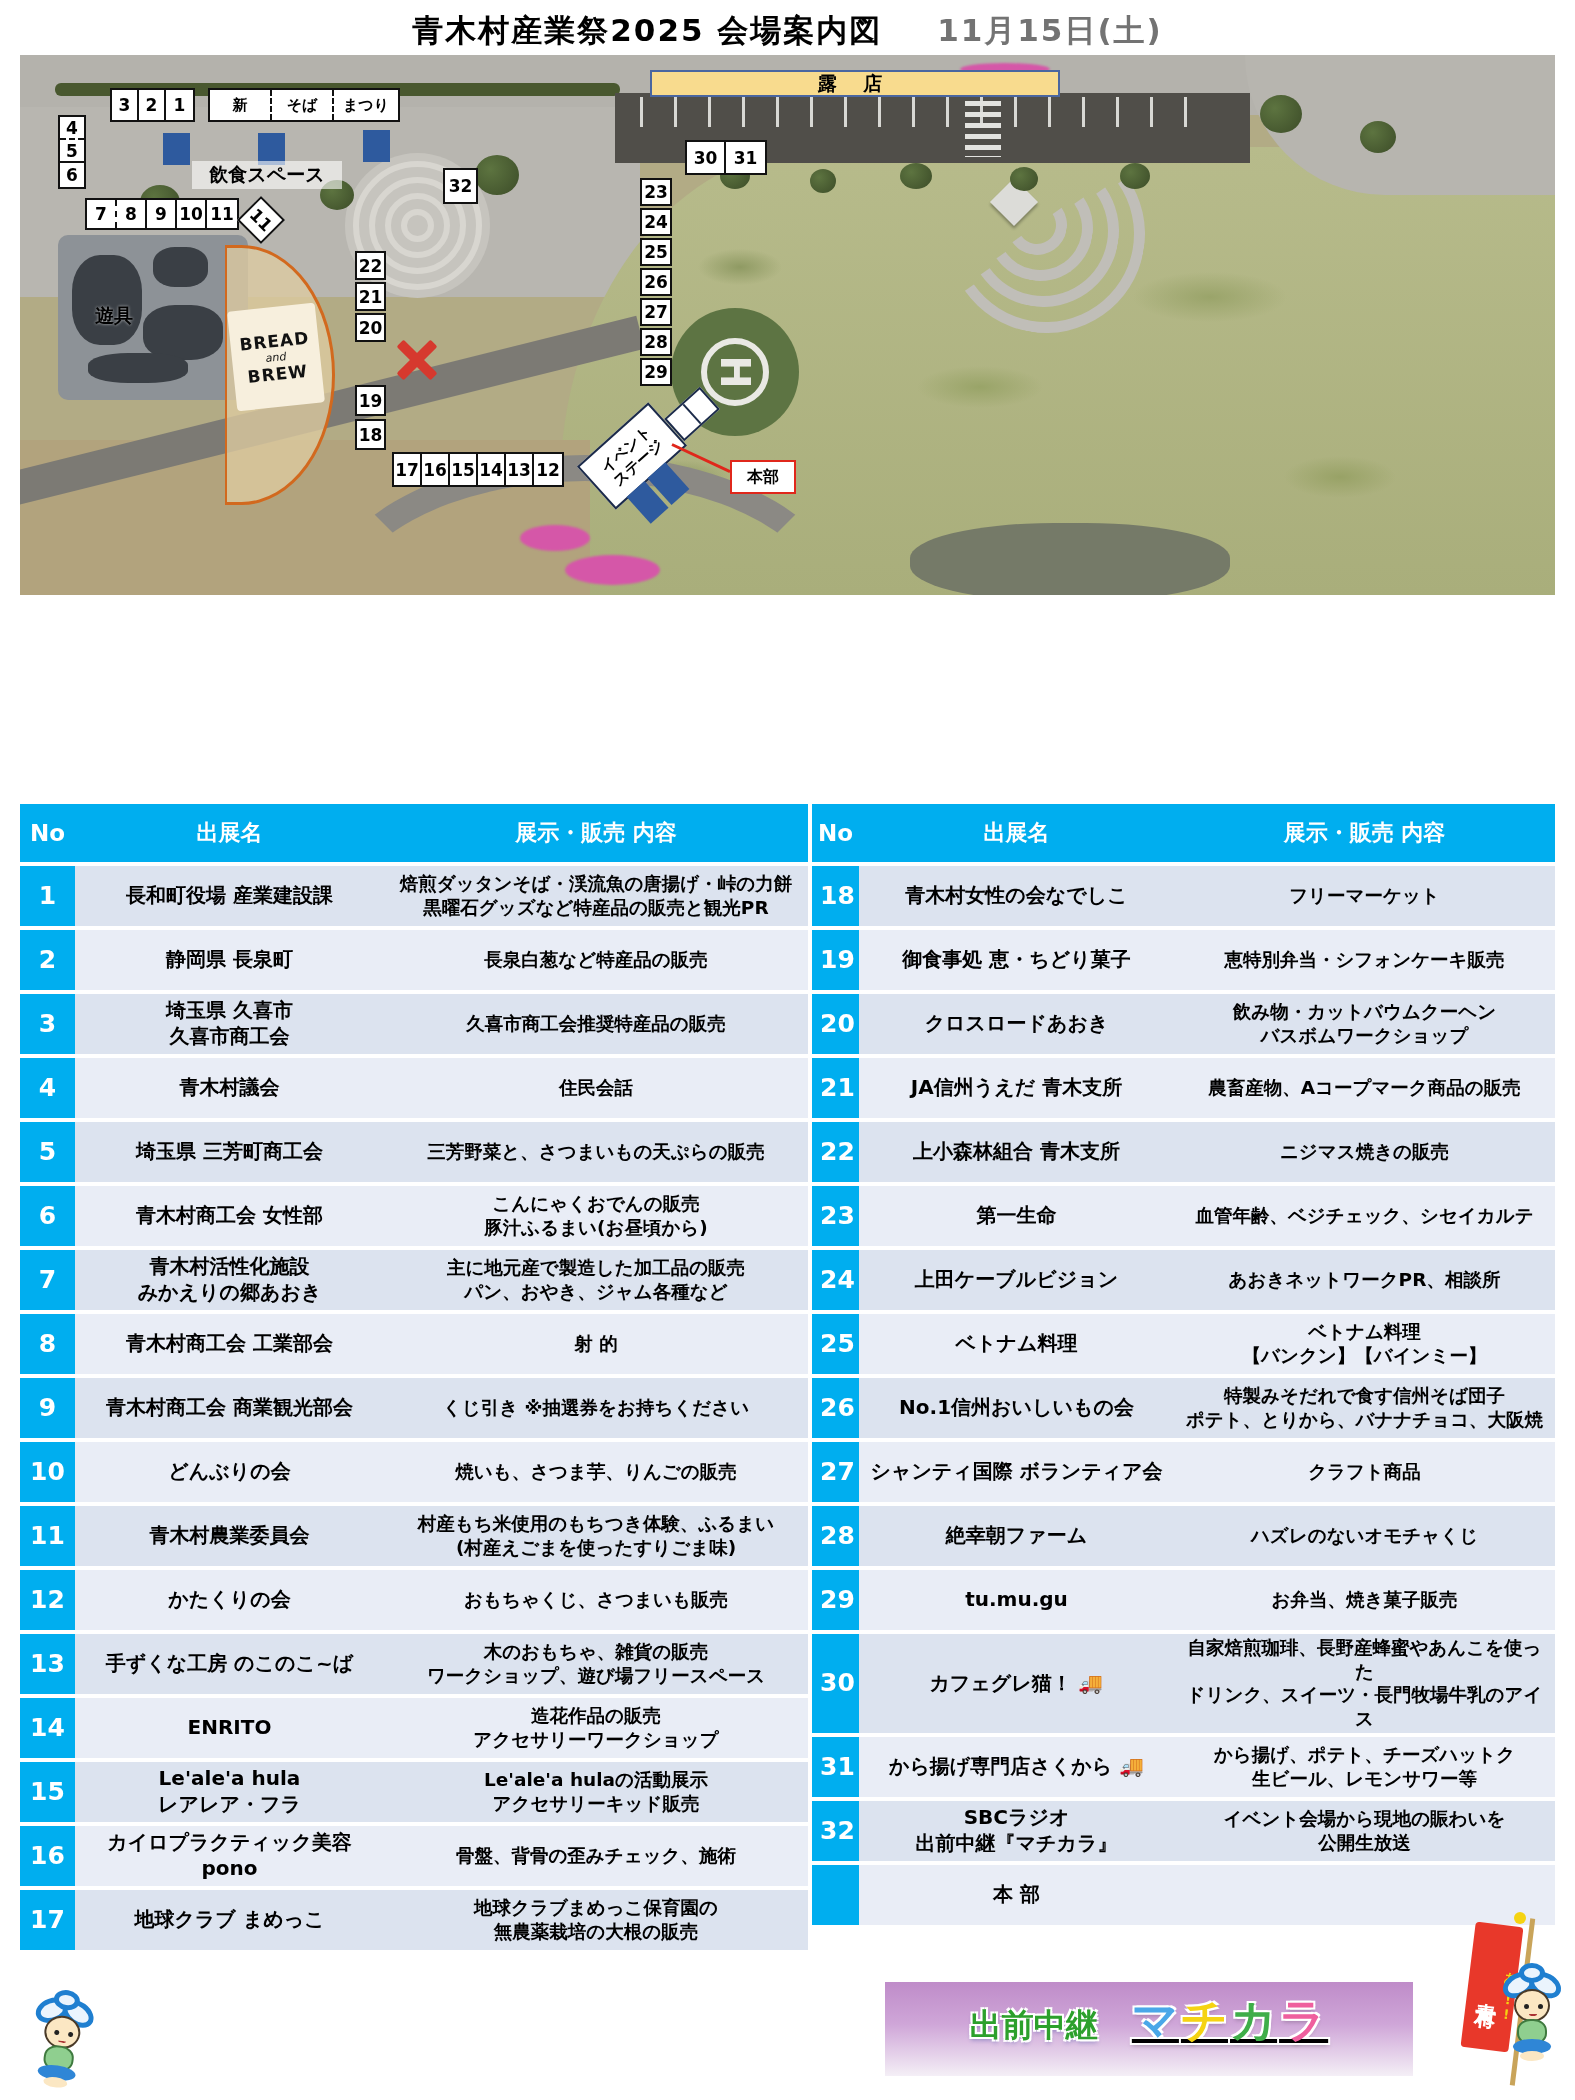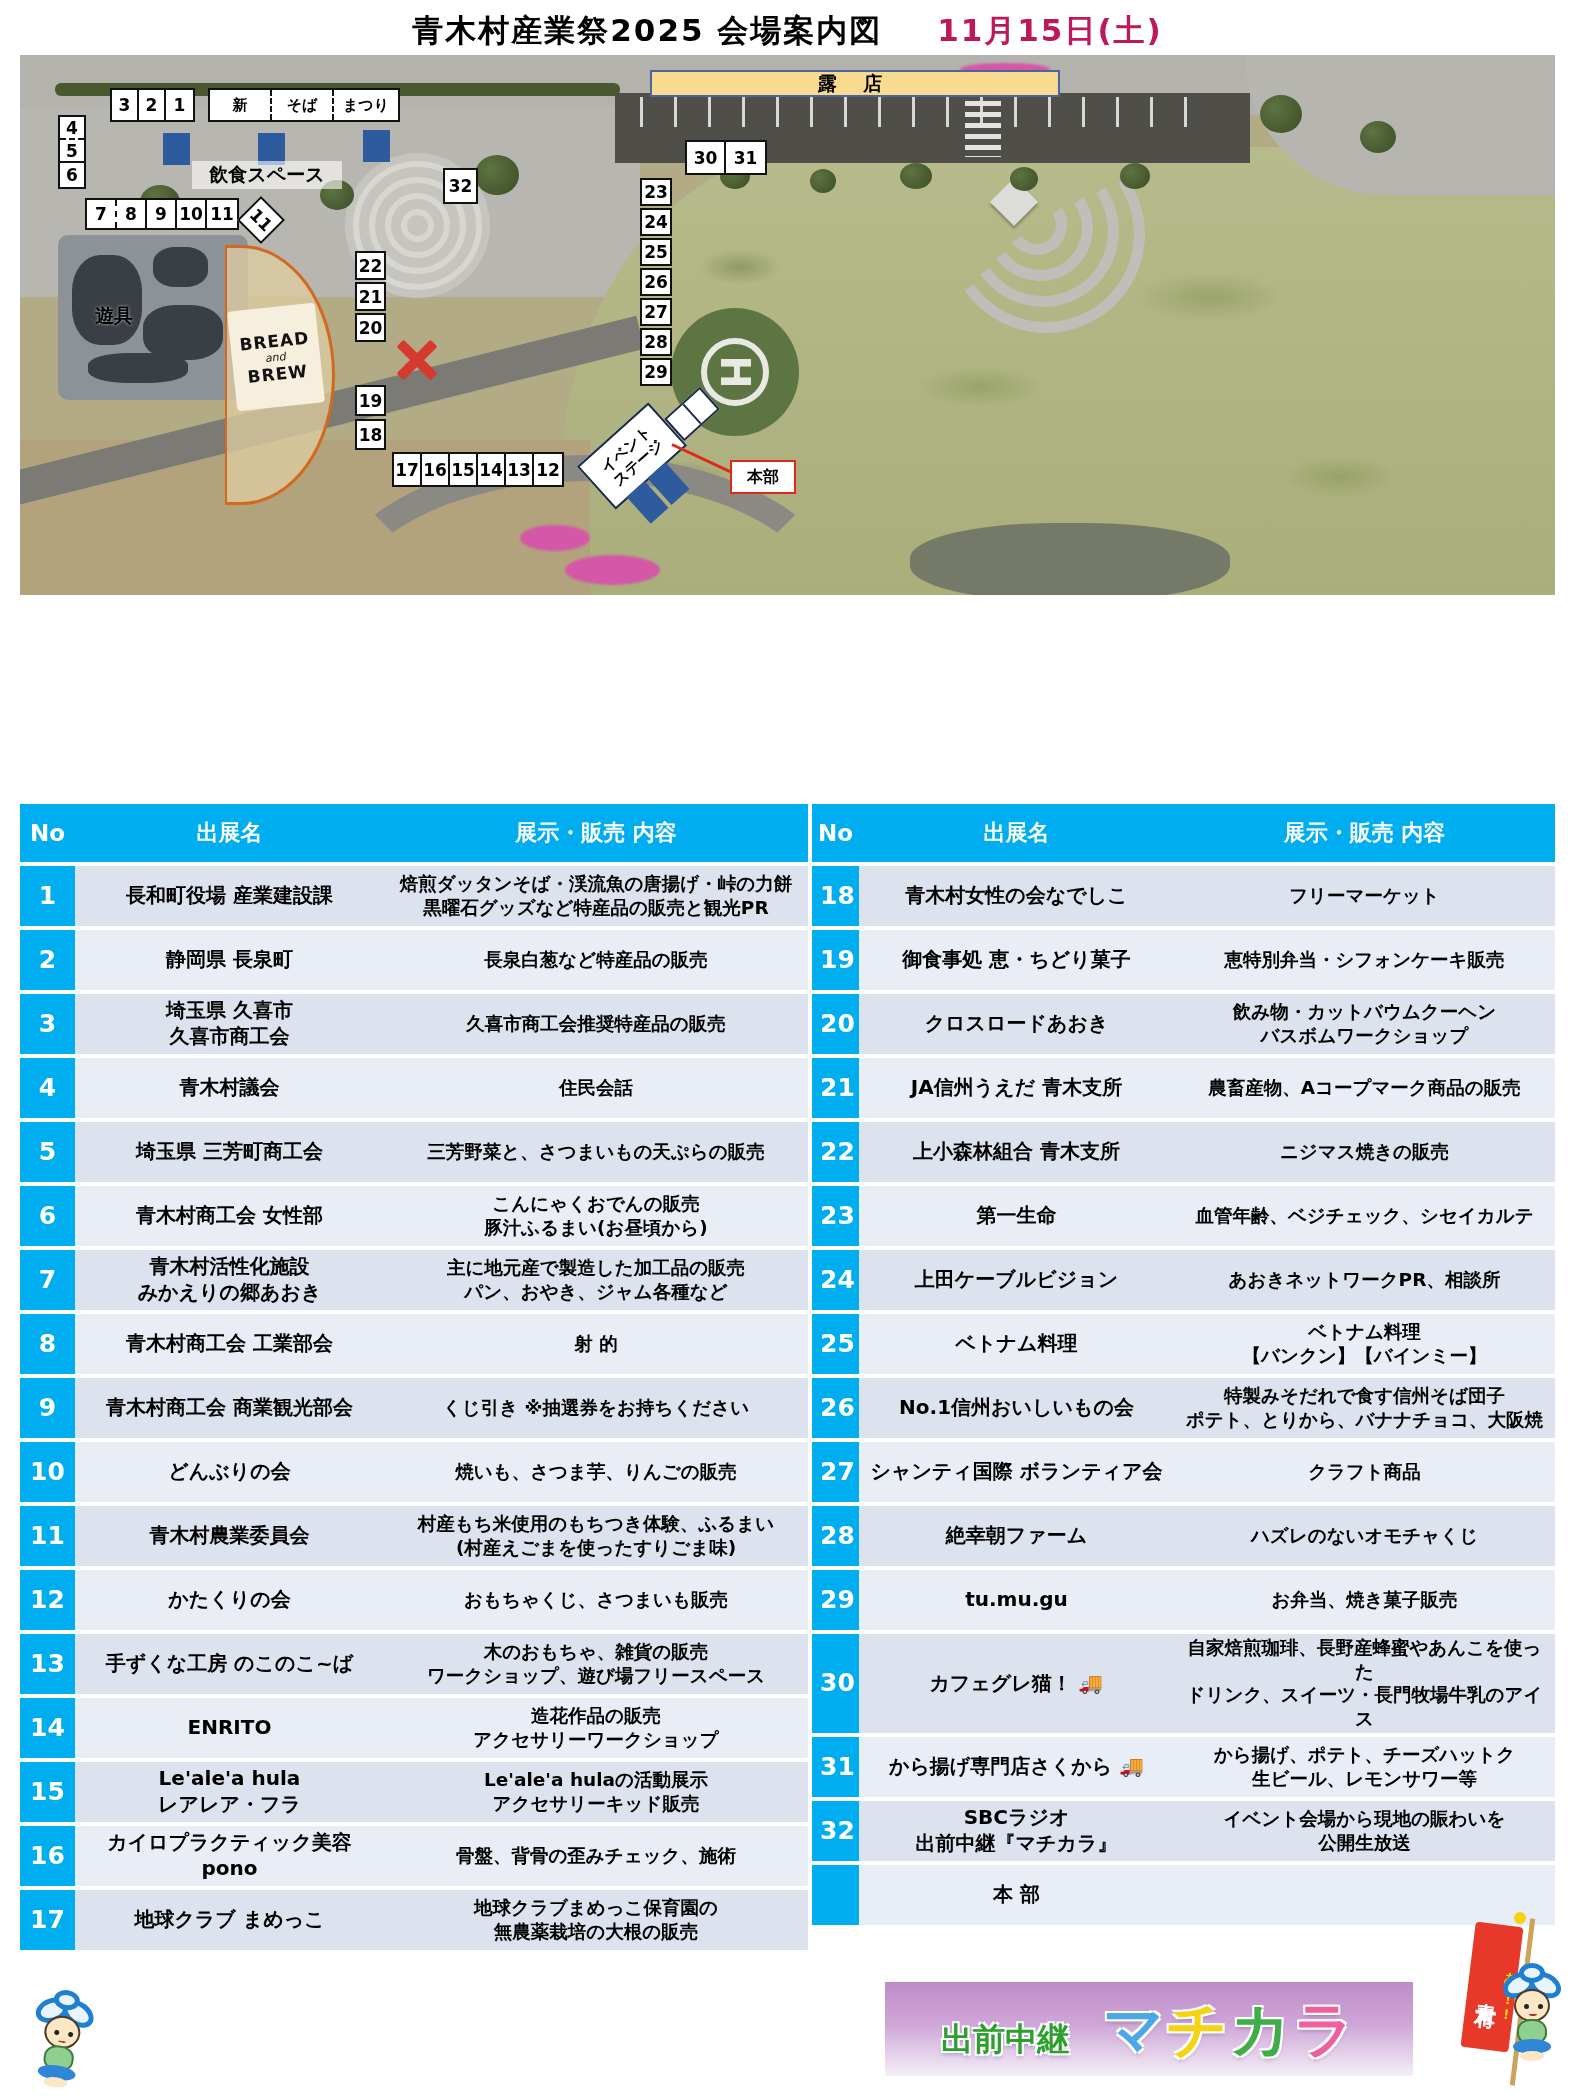--- a/index.html
+++ b/index.html
@@ -2,21 +2,21 @@
 <html><head>
 <meta charset="utf-8">
 <style>
   * { margin:0; padding:0; box-sizing:border-box; }
   body { background:#fff; font-family:"DejaVu Sans", sans-serif; }
   .page { position:relative; width:1575px; height:2100px; background:#fff; overflow:hidden; }
   [data-bind] { white-space:pre-line; }
 
   
   .title-bar { position:absolute; top:10px; left:0; width:100%; text-align:center; font-size:31px; font-weight:bold; color:#000; letter-spacing:2px; }
-  .title-bar .date { color:#be185d; margin-left:42px; }
+  .title-bar .date { color:#737373; margin-left:42px; }
 
   
   .map { position:absolute; left:20px; top:55px; width:1535px; height:540px; background:#b2ab85; overflow:hidden; }
   .map .terrain { position:absolute; }
   .t-top-pave { left:0; top:0; width:1535px; height:60px; background:#b4b2ac; }
   .t-hedge { left:35px; top:28px; width:565px; height:13px; background:#49582f; border-radius:6px; }
   .t-plaza { left:0; top:52px; width:620px; height:190px; background:#b8b6b0; }
   .t-grass { left:540px; top:92px; width:995px; height:448px;
     background:
       radial-gradient(60px 26px at 180px 120px, #8f9a63 0%, rgba(143,154,99,0) 70%),
@@ -104,22 +104,22 @@
   #table-left { left:20px; top:800px; width:788px; }
   #table-right { left:812px; top:800px; width:743px; }
 
   
   .note { position:absolute; left:112px; top:2028px; font-size:29px; font-weight:bold; color:#000; letter-spacing:1px; }
   .banner { position:absolute; left:885px; top:1982px; width:528px; height:94px;
     background:linear-gradient(#bf8cc9 0%, #cfa6d8 45%, #f4eff6 100%); }
   .banner .row1 { display:flex; align-items:baseline; justify-content:center; gap:34px; margin-top:8px; }
   .banner .demae { font-size:32px; font-weight:bold; color:#2ca02c;
     text-shadow:-2px -2px 0 #fff, 2px -2px 0 #fff, -2px 2px 0 #fff, 2px 2px 0 #fff, 0 3px 4px rgba(40,60,150,.45); }
-  .banner .machi { font-size:60px; font-weight:bold; letter-spacing:2px;
-    text-shadow:-2px -2px 0 #fff, 2px -2px 0 #fff, -2px 2px 0 #fff, 2px 2px 0 #fff, 0 3px 4px rgba(0,0,0,.25); }
+  .banner .machi { font-size:46px; font-weight:bold; letter-spacing:2px;
+    text-shadow:-2px -2px 0 #fff, 2px -2px 0 #fff, -2px 2px 0 #fff, 2px 2px 0 #fff, 0 3px 4px rgba(0,0,0,.25);text-decoration:underline; }
   .banner .machi .c0 { color:#4aa7e8; } .banner .machi .c1 { color:#f5d312; }
   .banner .machi .c2 { color:#3fae49; } .banner .machi .c3 { color:#ef5f9e; }
   .banner .row2 { text-align:center; font-size:23px; font-weight:bold; color:#000; margin-top:2px; letter-spacing:1px; }
 
   .flag-group { position:absolute; left:1402px; top:1912px; width:170px; height:180px; }
   .flag-pole { position:absolute; left:118px; top:6px; width:5px; height:168px; background:#c9a45a; transform:rotate(7deg); }
   .flag-knob { position:absolute; left:112px; top:0; width:12px; height:12px; background:#f5d312; border-radius:50%; }
   .flag { position:absolute; left:66px; top:12px; width:48px; height:126px; background:#e8382a; border-radius:4px; transform:rotate(7deg);
     display:flex; flex-direction:column; align-items:center; justify-content:flex-start; padding-top:6px;
     writing-mode:vertical-rl; text-orientation:upright; }

